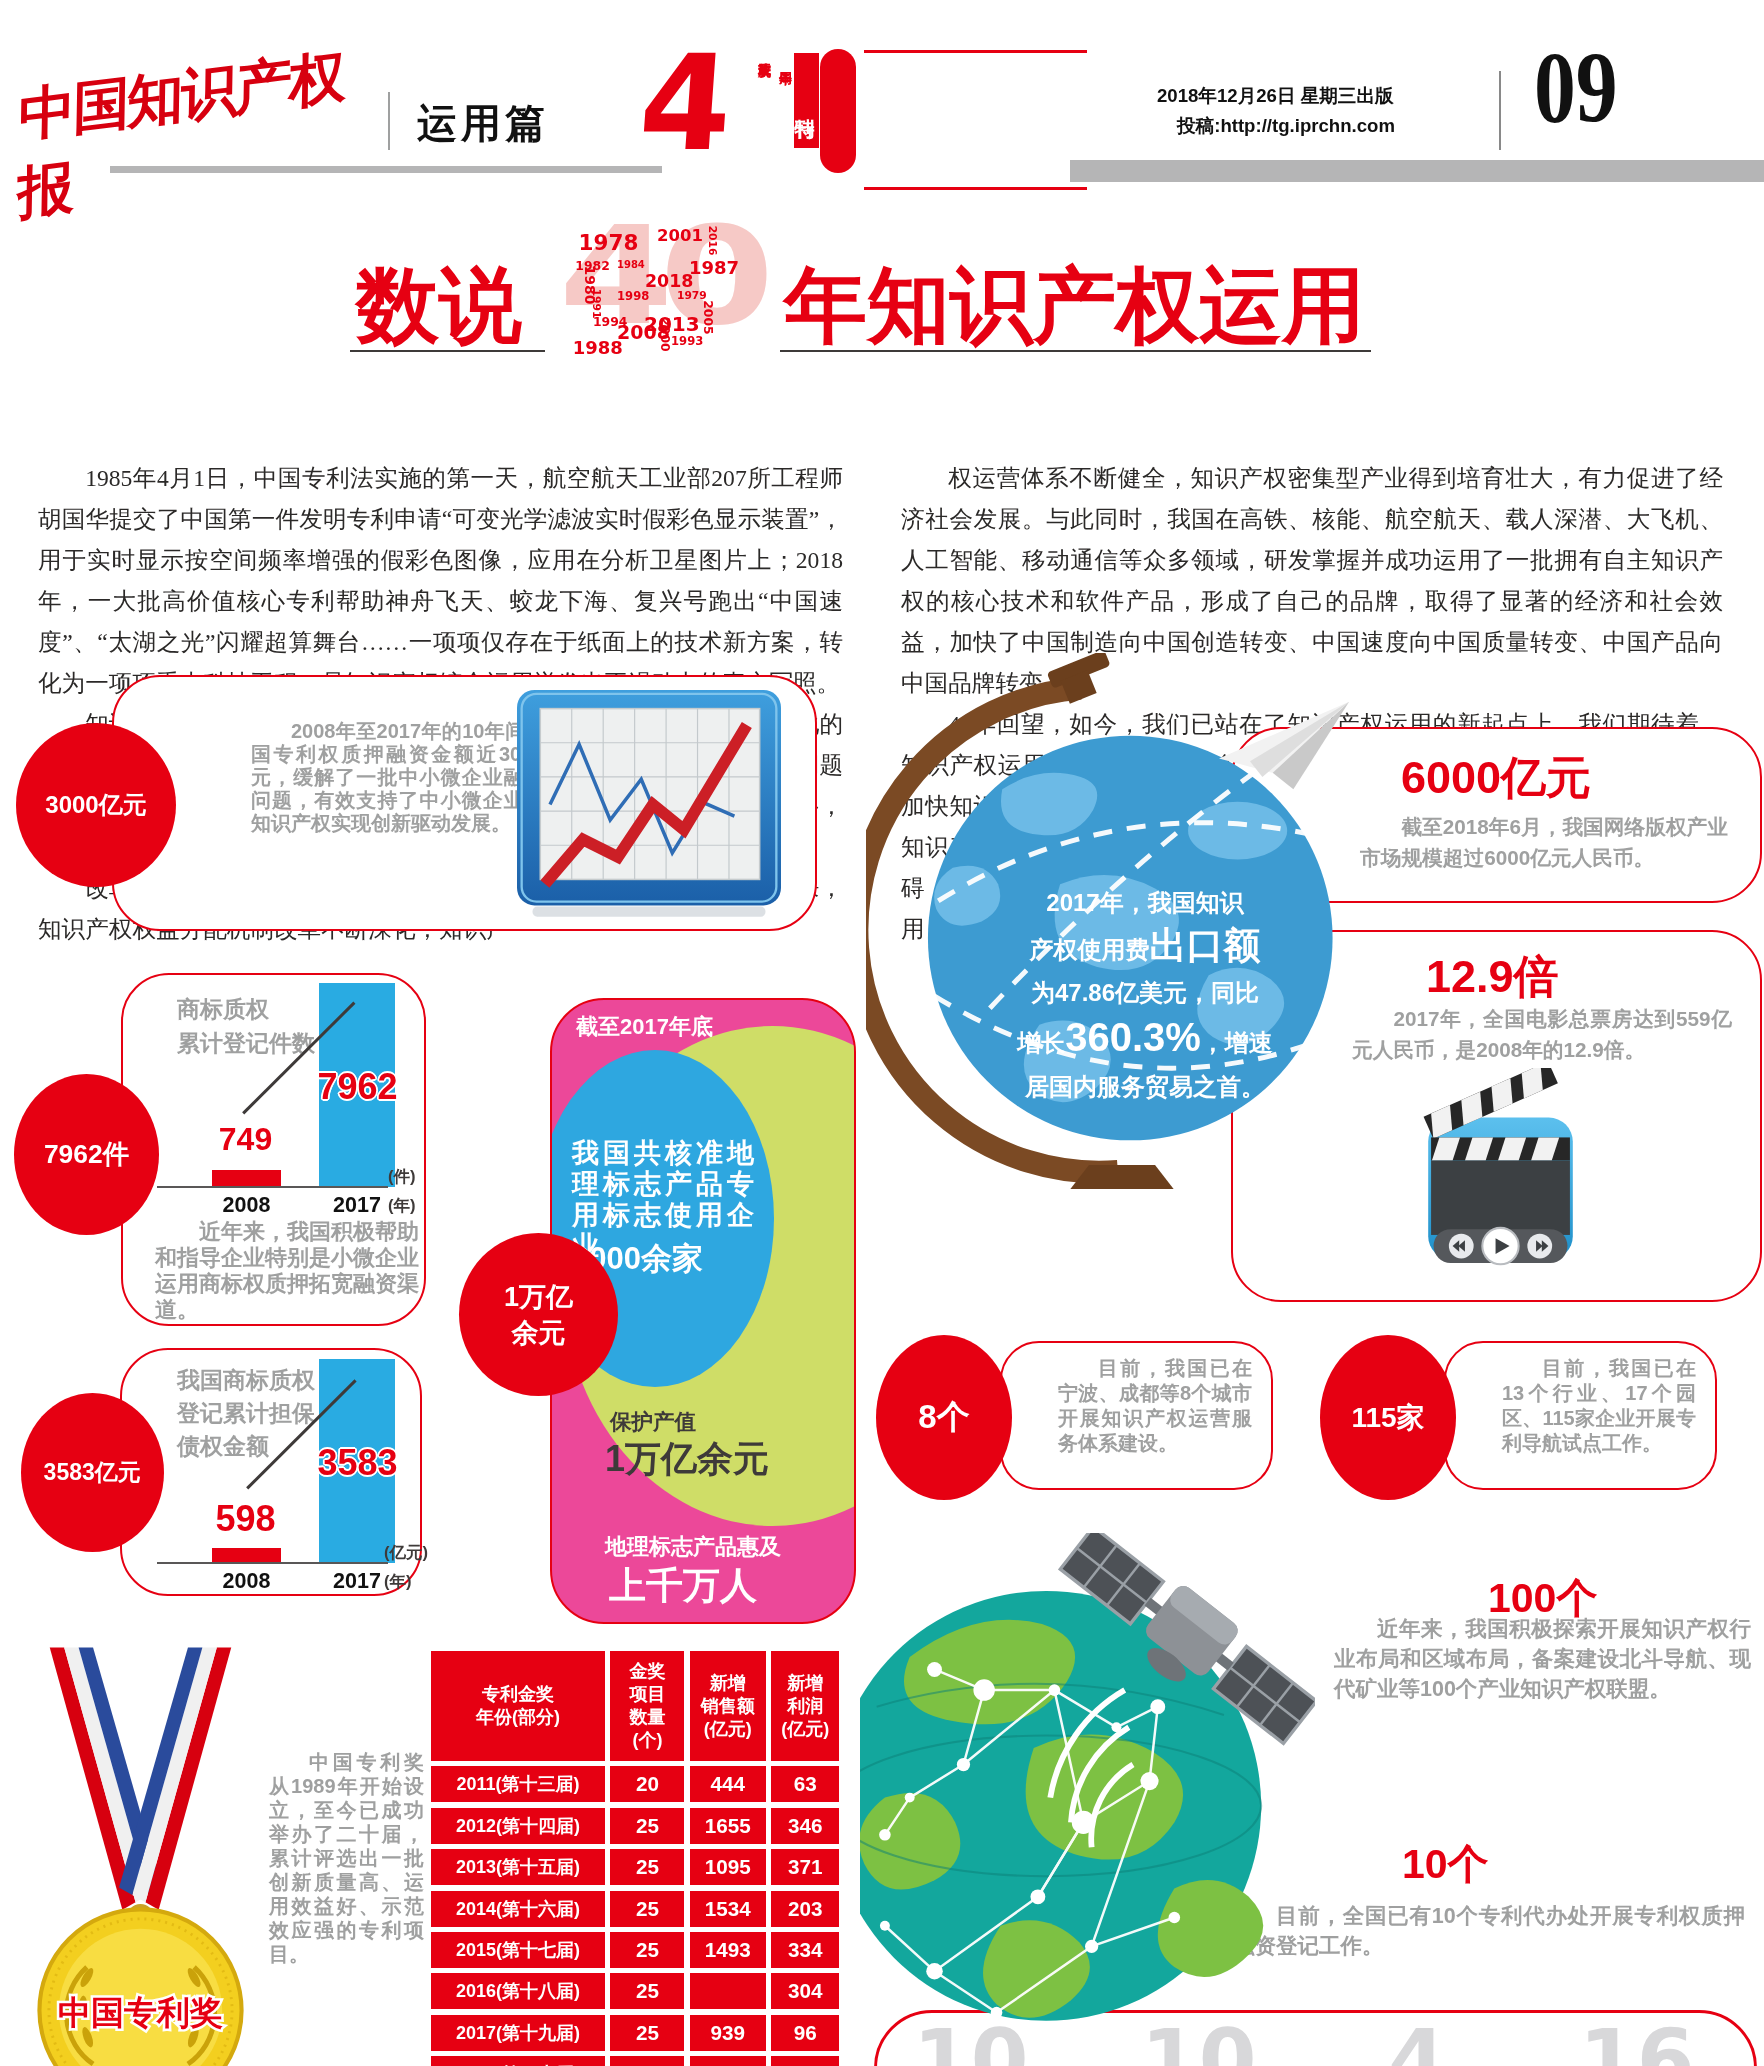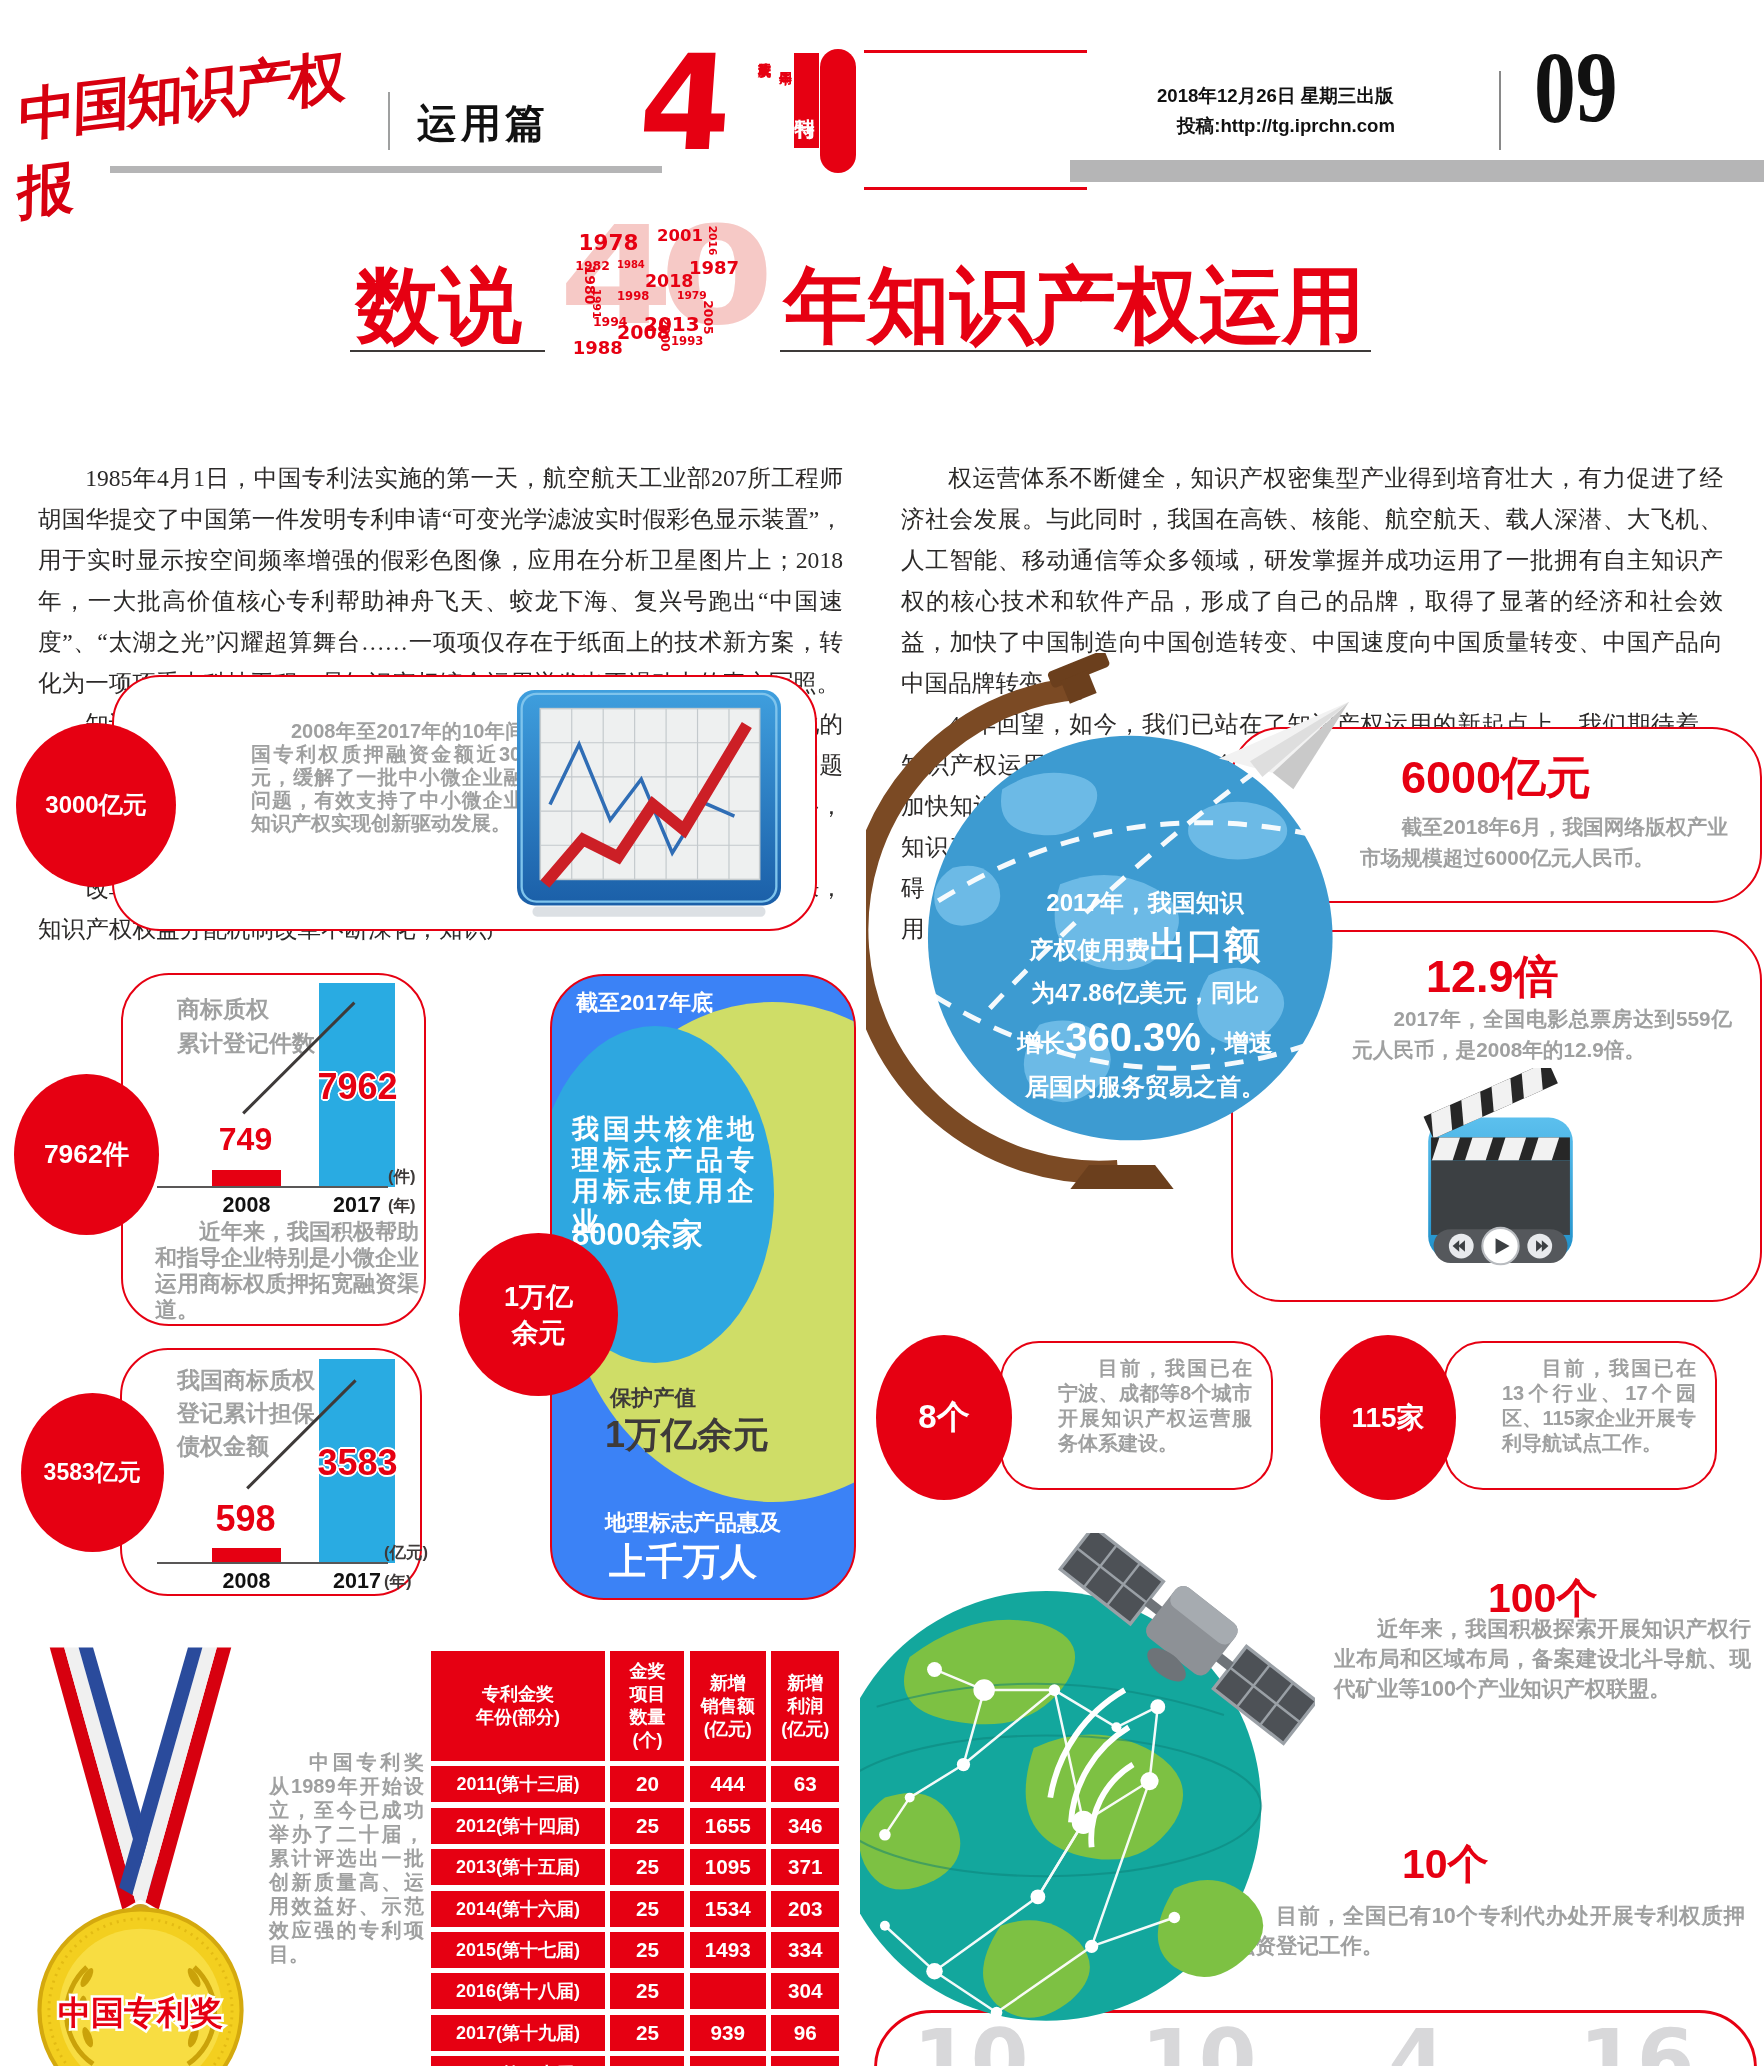--- a/index.html
+++ b/index.html
@@ -72,21 +72,21 @@
   .indent{text-indent:2em;}
   .red-big{color:#e60012;font-weight:bold;z-index:4;}
   .bar{position:absolute;z-index:2;}
   .bar-label{position:absolute;z-index:3;color:#e60012;font-weight:bold;text-align:center;
              text-shadow:-1.7px 0 #fff,1.7px 0 #fff,0 -1.7px #fff,0 1.7px #fff,-1.2px -1.2px #fff,1.2px 1.2px #fff,-1.2px 1.2px #fff,1.2px -1.2px #fff;}
   .axis{position:absolute;background:#595757;z-index:2;}
   .axis-unit{position:absolute;font-size:16.5px;font-weight:bold;color:#3e3a39;z-index:2;}
   .year-label{position:absolute;font-size:21.5px;font-weight:bold;color:#111;text-align:center;z-index:2;}
   .trend{position:absolute;height:2.5px;background:#3e3a39;transform-origin:0 50%;z-index:3;}
   
-  .gi-panel{left:550px;top:974px;width:306px;height:626px;background:#3b82f6;border:2.5px solid #e60012;
+  .gi-panel{left:550px;top:998px;width:306px;height:626px;background:#ec4899;border:2.5px solid #e60012;
             border-radius:54px;overflow:hidden;z-index:2;box-sizing:border-box;}
   .gi-green{position:absolute;left:10.3px;top:26.4px;width:421px;height:500px;background:#cfdd67;border-radius:50%;}
   .gi-blue{position:absolute;left:-16.5px;top:50px;width:238px;height:337px;background:#2ea7e0;border-radius:50%;}
   .gi-badge{left:459px;top:1233px;width:159px;height:163px;font-size:27px;line-height:36px;}
   
   .rbox{border:2.5px solid #e60012;border-radius:50px;background:#fff;box-sizing:border-box;z-index:1;}
   .ellipse-badge{border-radius:50%;}
   
   .funds-panel{left:874px;top:2010px;width:883px;height:343px;border:3.3px solid #e60012;border-radius:58px;
                background:#fff;box-sizing:border-box;z-index:3;}

